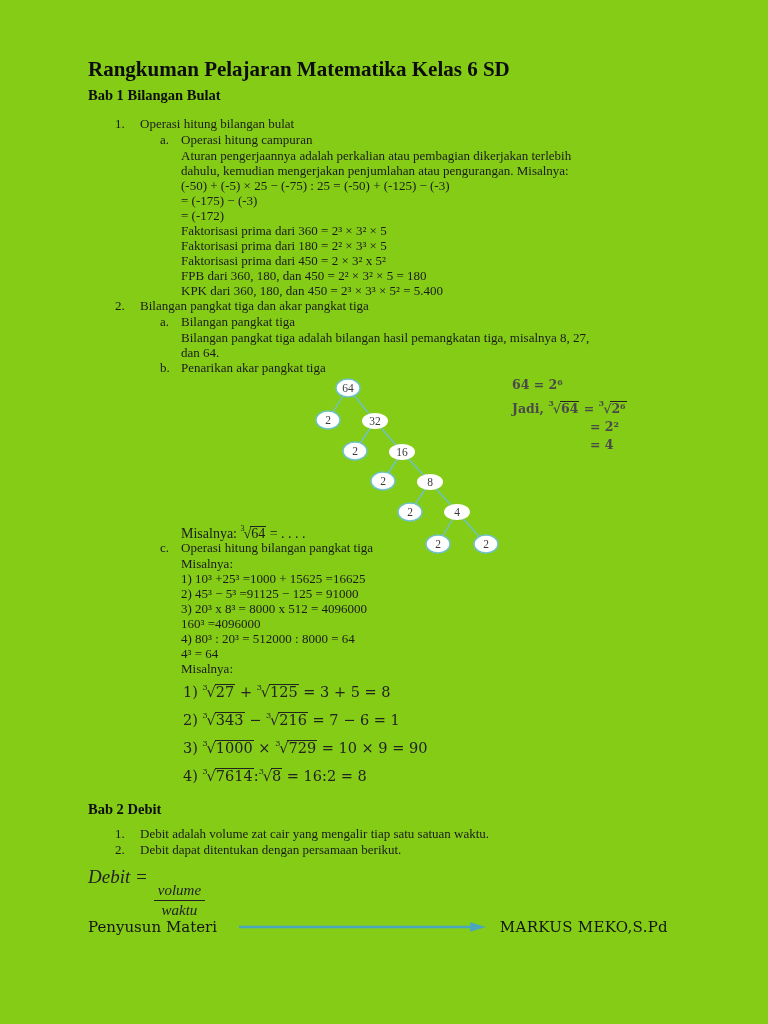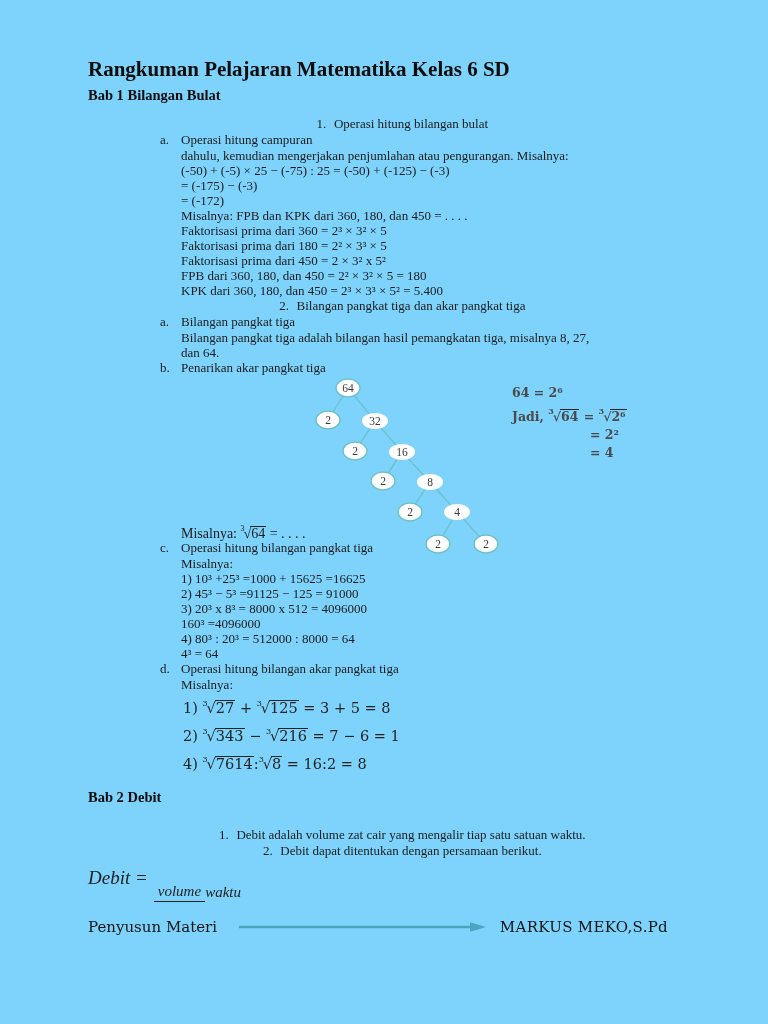--- a/index.html
+++ b/index.html
@@ -1,47 +1,47 @@
 <!DOCTYPE html>
 <html><head>
 <meta charset="utf-8">
 <style>
   html,body{margin:0;padding:0;background:#fdfdfd;}
-  .page{position:relative;width:768px;height:1024px;background:#7dd3fc;overflow:hidden;
+  .page{position:relative;width:768px;height:1024px;background:#84cc16;overflow:hidden;
         font-family:"Liberation Serif",serif;color:#1b1b1b;}
   .content{position:absolute;left:88px;top:56px;width:594px;}
   .title{font-size:21px;font-weight:bold;line-height:26px;margin:0;color:#0d0d0d;}
   .bab{font-size:14.5px;font-weight:bold;line-height:18px;margin:4px 0 0 0;color:#0d0d0d;}
   .row{font-size:13px;line-height:16px;}
-  .lvl1{padding-left:27px;text-align:center;}
+  .lvl1{padding-left:27px;}
   .lvl1 .mk{display:inline-block;width:25px;}
   .lvl2{padding-left:72px;}
   .lvl2 .mk{display:inline-block;width:21px;}
   .bl{padding-left:93px;font-size:13px;line-height:15px;}
-  .mt10{margin-top:21px;font-family:Liberation Serif, serif;}
+  .mt10{margin-top:8px;font-family:Liberation Serif, serif;}
   .mt12{margin-top:12px;}
   
   .rad{white-space:nowrap;}
   .ridx{font-size:8px;vertical-align:7px;margin-right:-1px;}
   .rsign{letter-spacing:-1px;}
   .rvinc{display:inline-block;border-top:1px solid #222;padding:0 1px;line-height:1.05;}
   
   .tree-wrap{position:relative;height:164px;}
   .tree-svg{position:absolute;left:0;top:0;overflow:visible;}
   .tree-label{font:11.5px "Liberation Serif",serif;fill:#3a3a3a;}
-  .side{position:absolute;left:424px;top:8px;font-family:"DejaVu Serif",serif;
+  .side{position:absolute;left:424px;top:0;font-family:"DejaVu Serif",serif;
         font-weight:600;font-size:12.5px;line-height:18px;color:#4a4a4a;}
   .side .ind{padding-left:78px;}
   .mis64{position:absolute;left:93px;top:148px;font-size:14px;text-align:right;}
   
   .dl{padding-left:95px;font-size:14.5px;line-height:23px;font-family:"DejaVu Serif",serif;color:#222;}
   
   .formula{margin-top:8px;font-family:Liberation Serif, serif;font-style:italic;color:#222;}
   .f-lhs{font-size:19px;margin-right:6px;}
-  .frac{display:inline-flex;flex-direction:row;font-size:15px;text-align:center;vertical-align:-12px;}
+  .frac{display:inline-flex;flex-direction:column;font-size:15px;text-align:center;vertical-align:-12px;}
   .frac .num{border-bottom:1.3px solid #222;padding:0 4px 1px 4px;}
   .frac .den{padding-top:1px;}
   
   .footer{position:absolute;left:88px;top:918px;width:580px;display:flex;align-items:center;
           font-family:"DejaVu Serif",serif;font-size:15px;color:#141414;}
   .f-arrow{margin-left:20px;flex:0 0 auto;}
   .f-name{margin-left:auto;letter-spacing:0.3px;}
 </style>
 </head>
 <body>
@@ -53,26 +53,26 @@
 
     <h2 class="bab">Bab 1 Bilangan Bulat</h2>
 
     <div class="row lvl1 mt12">
       <span class="mk">1.</span><span>Operasi hitung bilangan bulat</span>
     </div>
 
     <div class="row lvl2">
       <span class="mk">a.</span><span>Operasi hitung campuran</span>
     </div>
+    <div class="bl">Aturan pengerjaannya adalah perkalian atau pembagian dikerjakan terlebih</div>
     <div class="bl">dahulu, kemudian mengerjakan penjumlahan atau pengurangan. Misalnya:</div>
     <div class="bl">(-50) + (-5) × 25 − (-75) : 25 = (-50) + (-125) − (-3)</div>
     <div class="bl">= (-175) − (-3)</div>
     <div class="bl">= (-172)</div>
 
-    <div class="bl">Misalnya: FPB dan KPK dari 360, 180, dan 450 = . . . .</div>
     <div class="bl">Faktorisasi prima dari 360 = 2³ × 3² × 5</div>
     <div class="bl">Faktorisasi prima dari 180 = 2² × 3³ × 5</div>
     <div class="bl">Faktorisasi prima dari 450 = 2 × 3² x 5²</div>
     <div class="bl">FPB dari 360, 180, dan 450 = 2² × 3² × 5 = 180</div>
     <div class="bl">KPK dari 360, 180, dan 450 = 2³ × 3³ × 5² = 5.400</div>
 
     <div class="row lvl1">
       <span class="mk">2.</span><span>Bilangan pangkat tiga dan akar pangkat tiga</span>
     </div>
 
@@ -134,26 +134,24 @@
       <span class="mk">c.</span><span>Operasi hitung bilangan pangkat tiga</span>
     </div>
     <div class="bl">Misalnya:</div>
     <div class="bl">1) 10³ +25³ =1000 + 15625 =16625</div>
     <div class="bl">2) 45³ − 5³ =91125 − 125 = 91000</div>
     <div class="bl">3) 20³ x 8³ = 8000 x 512 = 4096000</div>
     <div class="bl">160³ =4096000</div>
     <div class="bl">4) 80³ : 20³ = 512000 : 8000 = 64</div>
     <div class="bl">4³ = 64</div>
 
-    <div class="row lvl2">
-      <span class="mk">d.</span><span>Operasi hitung bilangan akar pangkat tiga</span>
-    </div>
     <div class="bl">Misalnya:</div>
     <div class="dl">1) <span class="rad"><sup class="ridx">3</sup><span class="rsign">√</span><span class="rvinc">27</span></span> + <span class="rad"><sup class="ridx">3</sup><span class="rsign">√</span><span class="rvinc">125</span></span> = 3 + 5 = 8</div>
     <div class="dl">2) <span class="rad"><sup class="ridx">3</sup><span class="rsign">√</span><span class="rvinc">343</span></span> − <span class="rad"><sup class="ridx">3</sup><span class="rsign">√</span><span class="rvinc">216</span></span> = 7 − 6 = 1</div>
+    <div class="dl">3) <span class="rad"><sup class="ridx">3</sup><span class="rsign">√</span><span class="rvinc">1000</span></span> × <span class="rad"><sup class="ridx">3</sup><span class="rsign">√</span><span class="rvinc">729</span></span> = 10 × 9 = 90</div>
     <div class="dl">4) <span class="rad"><sup class="ridx">3</sup><span class="rsign">√</span><span class="rvinc">7614</span></span>:<span class="rad"><sup class="ridx">3</sup><span class="rsign">√</span><span class="rvinc">8</span></span> = 16:2 = 8</div>
 
     <h2 class="bab mt12">Bab 2 Debit</h2>
 
     <div class="row lvl1 mt10">
       <span class="mk">1.</span><span>Debit adalah volume zat cair yang mengalir tiap satu satuan waktu.</span>
     </div>
     <div class="row lvl1">
       <span class="mk">2.</span><span>Debit dapat ditentukan dengan persamaan berikut.</span>
     </div>

